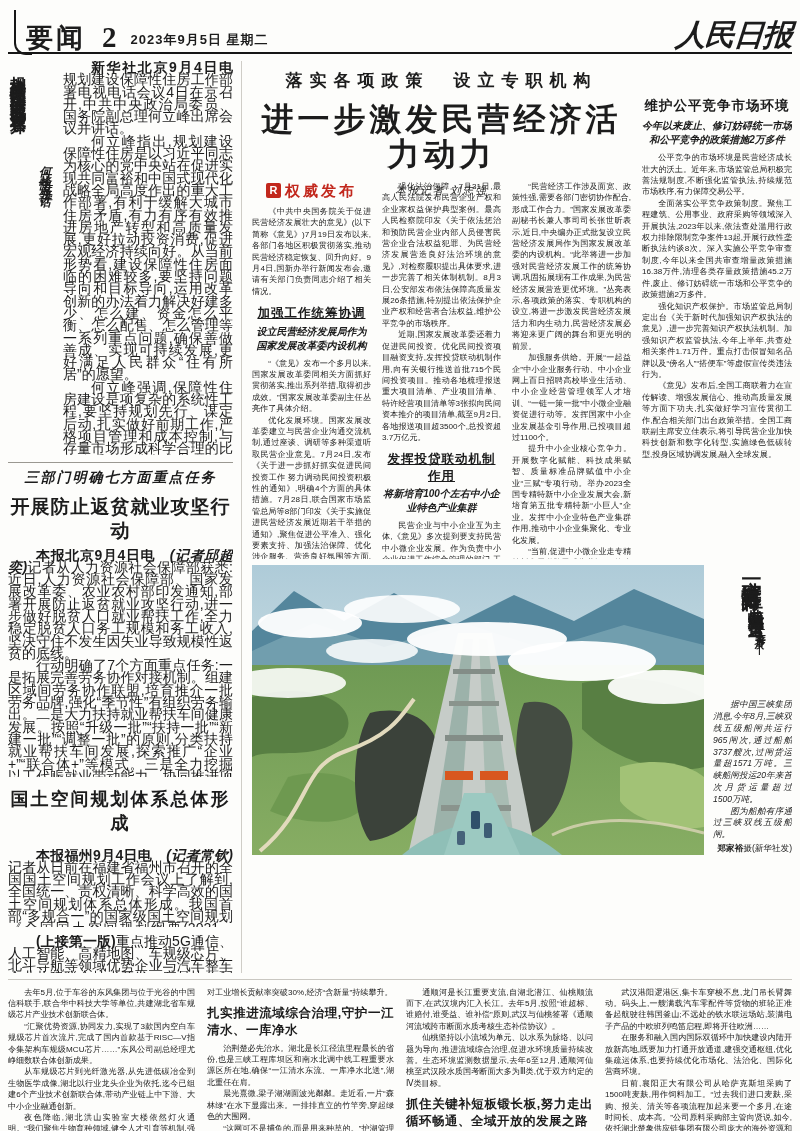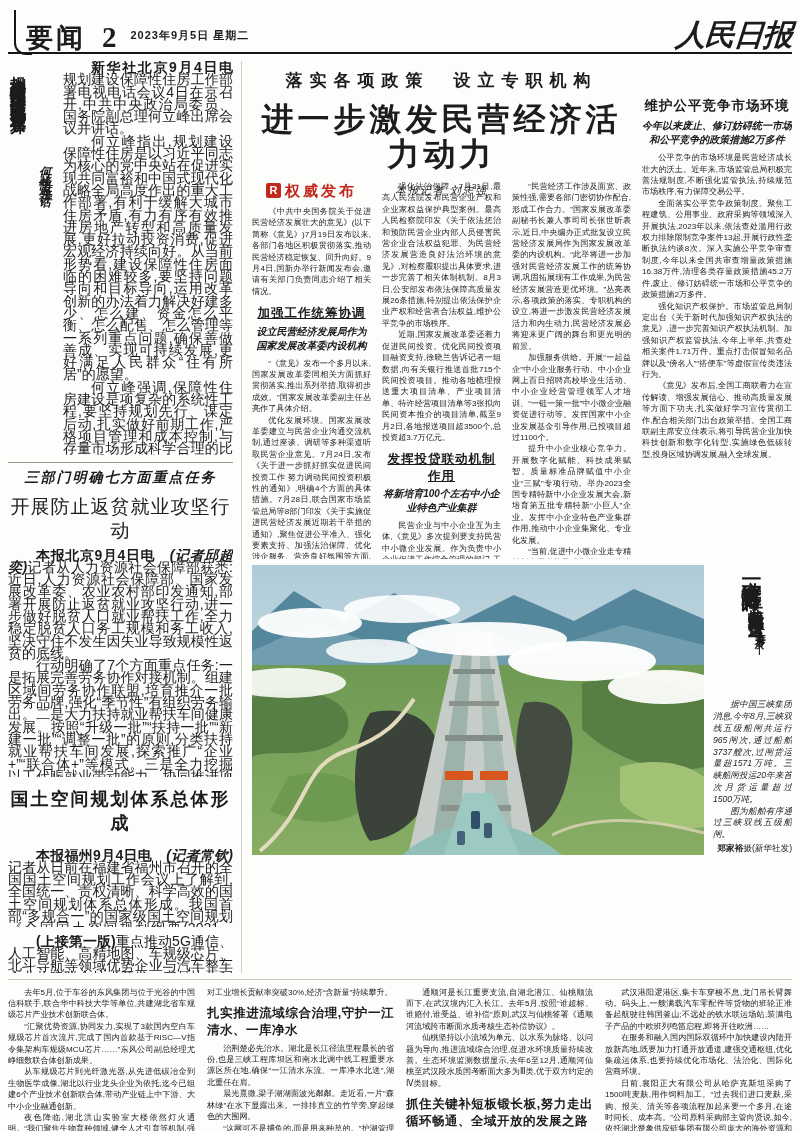--- a/index.html
+++ b/index.html
@@ -5,21 +5,21 @@
   html,body{margin:0;padding:0;background:#e9e8e4;}
   .page{width:800px;height:1131px;background:#fdfdfb;color:#1c1c1c;box-sizing:border-box;
         padding:6px 8px 0 8px;overflow:hidden;position:relative;
         font-family:"Liberation Sans","DejaVu Sans",sans-serif;}
   
   .hdr{position:relative;height:46px;border-bottom:2.5px solid #161616;display:flex;align-items:flex-end;}
   .hdr::before{content:'';position:absolute;left:6px;top:4px;bottom:-2.5px;width:16px;
         border-left:2.5px solid #161616;border-bottom:2.5px solid #161616;border-bottom-left-radius:12px;}
   .hdr-sec{font-size:27px;font-weight:900;letter-spacing:3px;margin-left:18px;line-height:1;}
   .hdr-no{font-size:29px;font-weight:700;font-family:"Liberation Serif",serif;margin:0 14px 0 16px;line-height:1;}
-  .hdr-date{font-size:11px;font-weight:700;letter-spacing:1px;margin-bottom:9px;}
+  .hdr-date{font-size:13px;font-weight:700;letter-spacing:1px;margin-bottom:3px;}
   .masthead{margin-left:auto;font-family:"Liberation Serif","DejaVu Serif",serif;font-weight:900;
         font-style:italic;font-size:30px;line-height:1;letter-spacing:-1px;transform:skewX(-4deg);margin-bottom:2px;}
   
   .mainrow{display:flex;gap:10px;margin-top:7px;}
   .rail{width:225px;flex:none;border-right:1px solid #cfcdc7;padding-right:8px;}
   .mainarea{flex:1;min-width:0;}
   p{margin:0;text-indent:2em;text-align:justify;}
   .body-s{font-size:14px;line-height:12.3px;}
   .body-xs{font-size:8.1px;line-height:11.4px;}
   .lead{font-weight:700;}
@@ -27,21 +27,21 @@
   
   .housing{display:flex;height:394px;overflow:hidden;}
   .vhead{writing-mode:vertical-rl;font-size:16px;font-weight:900;letter-spacing:2px;line-height:1.25;
          padding:2px 2px 0 0;}
   .vsub{writing-mode:vertical-rl;font-size:12px;font-weight:700;font-style:italic;letter-spacing:4px;
         padding-top:96px;margin:0 10px 0 6px;}
   .housing-text{flex:1;overflow:hidden;}
   .rail-hr{border:none;border-top:1px solid #9a9891;margin:7px 0 6px 0;}
   
   .sec-kicker{font-size:14px;font-weight:700;font-style:italic;text-align:center;letter-spacing:2px;margin:2px 0 4px;}
-  .sec-head{font-size:19px;font-weight:400;text-align:center;letter-spacing:1px;margin:8px 0 6px;line-height:1.25;}
+  .sec-head{font-size:19px;font-weight:700;text-align:center;letter-spacing:1px;margin:8px 0 6px;line-height:1.25;}
   .sec-head2{font-size:18px;font-weight:900;text-align:center;letter-spacing:2px;margin:10px 0 14px;}
   .fanpin-body{height:228px;overflow:hidden;}
   .guotu-body{height:78px;overflow:hidden;}
   .contnote{margin-top:8px;height:38px;overflow:hidden;}
   
   .mh-block{height:120px;text-align:center;}
   .mh-kicker{font-family:"Liberation Serif",serif;font-size:17px;font-weight:900;letter-spacing:7px;padding-top:8px;}
   .mh-title{font-family:"Liberation Serif",serif;font-size:32px;font-weight:900;letter-spacing:4px;margin-top:10px;line-height:1.1;}
   .mh-byline{font-size:10.5px;font-style:italic;margin-top:12px;letter-spacing:2px;}
   .flowrow{display:flex;gap:11px;}
@@ -141,21 +141,21 @@
               <p>《中共中央国务院关于促进民营经济发展壮大的意见》(以下简称《意见》)7月19日发布以来,各部门各地区积极贯彻落实,推动民营经济稳定恢复、回升向好。9月4日,国新办举行新闻发布会,邀请有关部门负责同志介绍了相关情况。</p>
               <div class="subhead">加强工作统筹协调</div>
               <div class="subtitle">设立民营经济发展局作为国家发展改革委内设机构</div>
               <p>“《意见》发布一个多月以来,国家发展改革委同相关方面抓好贯彻落实,推出系列举措,取得初步成效。”国家发展改革委副主任丛亮作了具体介绍。</p>
               <p>优化发展环境。国家发展改革委建立与民营企业沟通交流机制,通过座谈、调研等多种渠道听取民营企业意见。7月24日,发布《关于进一步抓好抓实促进民间投资工作 努力调动民间投资积极性的通知》,明确4个方面的具体措施。7月28日,联合国家市场监管总局等8部门印发《关于实施促进民营经济发展近期若干举措的通知》,聚焦促进公平准入、强化要素支持、加强法治保障、优化涉企服务、营造良好氛围等方面,提出28条具体举措。</p>
 
             </div>
 
             <div class="mcol body-xs">
               <p>强化法治保障。7月31日,最高人民法院发布民营企业产权和企业家权益保护典型案例。最高人民检察院印发《关于依法惩治和预防民营企业内部人员侵害民营企业合法权益犯罪、为民营经济发展营造良好法治环境的意见》,对检察履职提出具体要求,进一步完善了相关体制机制。8月3日,公安部发布依法保障高质量发展26条措施,特别提出依法保护企业产权和经营者合法权益,维护公平竞争的市场秩序。</p>
-              <p>近期,国家发展改革委还着力促进民间投资。优化民间投资项目融资支持,徐晓兰告诉记者一组数据,向有关银行推送首批715个民间投资项目。推动各地梳理报送重大项目清单、产业项目清单、特许经营项目清单等3张拟向民间资本推介的项目清单,截至9月2日,各地报送项目超3500个,总投资超3.7万亿元。</p>
+              <p>近期,国家发展改革委还着力促进民间投资。优化民间投资项目融资支持,发挥投贷联动机制作用,向有关银行推送首批715个民间投资项目。推动各地梳理报送重大项目清单、产业项目清单、特许经营项目清单等3张拟向民间资本推介的项目清单,截至9月2日,各地报送项目超3500个,总投资超3.7万亿元。</p>
               <div class="subhead">发挥投贷联动机制作用</div>
               <div class="subtitle">将新培育100个左右中小企业特色产业集群</div>
               <p>民营企业与中小企业互为主体,《意见》多次提到要支持民营中小微企业发展。作为负责中小企业促进工作综合管理的部门,工业和信息化部正积极开展相关工作,工业和信息化部副部长徐晓兰介绍了相关进展。</p>
 
             </div>
 
             <div class="mcol body-xs">
               <p>“民营经济工作涉及面宽、政策性强,需要各部门密切协作配合,形成工作合力。”国家发展改革委副秘书长兼人事司司长张世昕表示,近日,中央编办正式批复设立民营经济发展局作为国家发展改革委的内设机构。“此举将进一步加强对民营经济发展工作的统筹协调,巩固拓展现有工作成果,为民营经济发展营造更优环境。”丛亮表示,各项政策的落实、专职机构的设立,将进一步激发民营经济发展活力和内生动力,民营经济发展必将迎来更广阔的舞台和更光明的前景。</p>
               <p>加强服务供给。开展“一起益企”中小企业服务行动、中小企业网上百日招聘高校毕业生活动、中小企业经营管理领军人才培训、“一链一策一批”中小微企业融资促进行动等。发挥国家中小企业发展基金引导作用,已投项目超过1100个。</p>
               <p>提升中小企业核心竞争力。开展数字化赋能、科技成果赋智、质量标准品牌赋值中小企业“三赋”专项行动。举办2023全国专精特新中小企业发展大会,新培育第五批专精特新“小巨人”企业。发挥中小企业特色产业集群作用,推动中小企业集聚化、专业化发展。</p>

